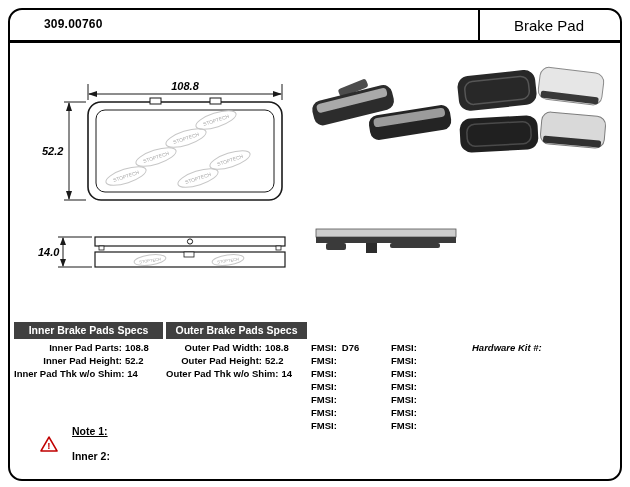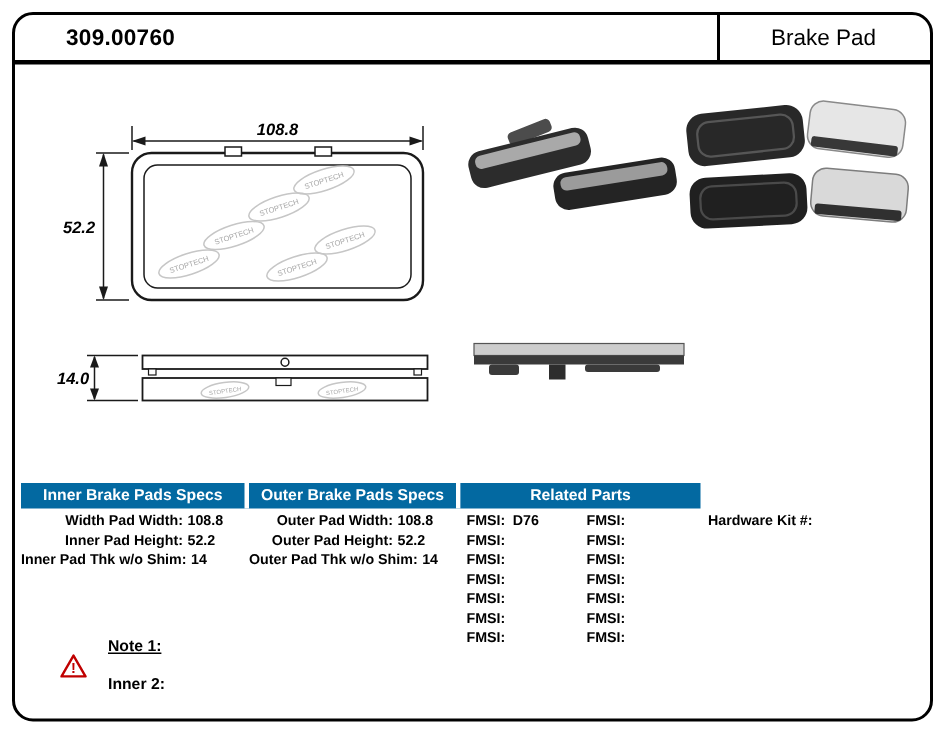--- a/index.html
+++ b/index.html
@@ -1,39 +1,39 @@
 <!DOCTYPE html>
 <html><head>
 <meta charset="utf-8">
 <style>
   html,body{margin:0;padding:0;}
   body{width:630px;height:487px;background:#fff;color:#000;font-family:"Liberation Sans",sans-serif;}
   .page{position:relative;width:630px;height:487px;background:#fff;overflow:hidden;}
   .frame{position:absolute;left:8px;top:8px;width:610px;height:469px;border:2px solid #000;border-radius:14px;}
   .header-rule{position:absolute;left:9px;top:40px;width:612px;height:3px;background:#000;}
   .header-divider{position:absolute;left:478px;top:10px;width:2px;height:30px;background:#000;}
-  .part-number{position:absolute;left:44px;top:17px;font-size:15px;font-weight:bold;letter-spacing:.2px;}
+  .part-number{position:absolute;left:44px;top:17px;font-size:12px;font-weight:bold;letter-spacing:.2px;}
   .product-type{position:absolute;left:480px;top:17px;width:138px;text-align:center;font-size:15px;font-weight:normal;}
   .drawing-svg{position:absolute;left:0;top:0;width:630px;height:320px;}
 
   .spec-table{position:absolute;left:14px;top:322px;width:602px;}
   .thead{display:grid;grid-template-columns:152px 141px 160px 149px;}
-  .th{background:#0369a1;color:#fff;font-size:10.5px;font-weight:bold;text-align:center;padding:2px 0 3px 0;border-right:3px solid #fff;}
+  .th{background:#404040;color:#fff;font-size:10.5px;font-weight:bold;text-align:center;padding:2px 0 3px 0;border-right:3px solid #fff;}
   .th:last-child{border-right:0;}
   .tbody{display:grid;grid-template-columns:152px 141px 160px 149px;padding-top:2px;}
   .srow{height:13px;line-height:13px;font-size:9.5px;font-weight:bold;white-space:nowrap;display:flex;}
   .srow .lab{text-align:right;}
   .col-inner .lab{flex:0 0 108px;}
   .col-outer .lab{flex:0 0 96px;}
   .srow .val{margin-left:3px;}
   .fmsi-row{height:13px;line-height:13px;font-size:9.5px;font-weight:bold;display:grid;grid-template-columns:1fr 1fr;}
   .fmsi-cell{padding-left:4px;white-space:nowrap;}
   .fmsi-cell .val{margin-left:5px;}
   .col-related .srow{padding-left:5px;}
-  .col-related .lab{flex:none;text-align:right;}
+  .col-related .lab{flex:none;text-align:right;font-style:italic;}
 
   .warning-icon{position:absolute;left:40px;top:436px;width:18px;height:16px;}
   .note-1{position:absolute;left:72px;top:425px;font-size:10.5px;font-weight:bold;text-decoration:underline;}
   .note-2{position:absolute;left:72px;top:450px;font-size:10.5px;font-weight:bold;}
 </style>
 </head>
 <body>
 
 <div class="page">
 
@@ -162,27 +162,26 @@
         <rect x="541" y="114" width="64" height="32" rx="9" fill="#d9d9d9" stroke="#7d7d7d"></rect>
         <rect x="544" y="138" width="58" height="7" rx="2" fill="#303030"></rect>
       </g>
     </g>
   </svg>
 
   <div class="spec-table">
     <div class="thead">
       <div class="th">Inner Brake Pads Specs</div>
       <div class="th">Outer Brake Pads Specs</div>
-      <div class="th">Related Parts</div>
     </div>
     <div class="tbody">
 
       <div class="col col-inner">
         <div class="srow">
-          <span class="lab">Width Pad Width:</span>
+          <span class="lab">Inner Pad Parts:</span>
           <span class="val">108.8</span>
         </div>
         <div class="srow">
           <span class="lab">Inner Pad Height:</span>
           <span class="val">52.2</span>
         </div>
         <div class="srow">
           <span class="lab">Inner Pad Thk w/o Shim:</span>
           <span class="val">14</span>
         </div>

